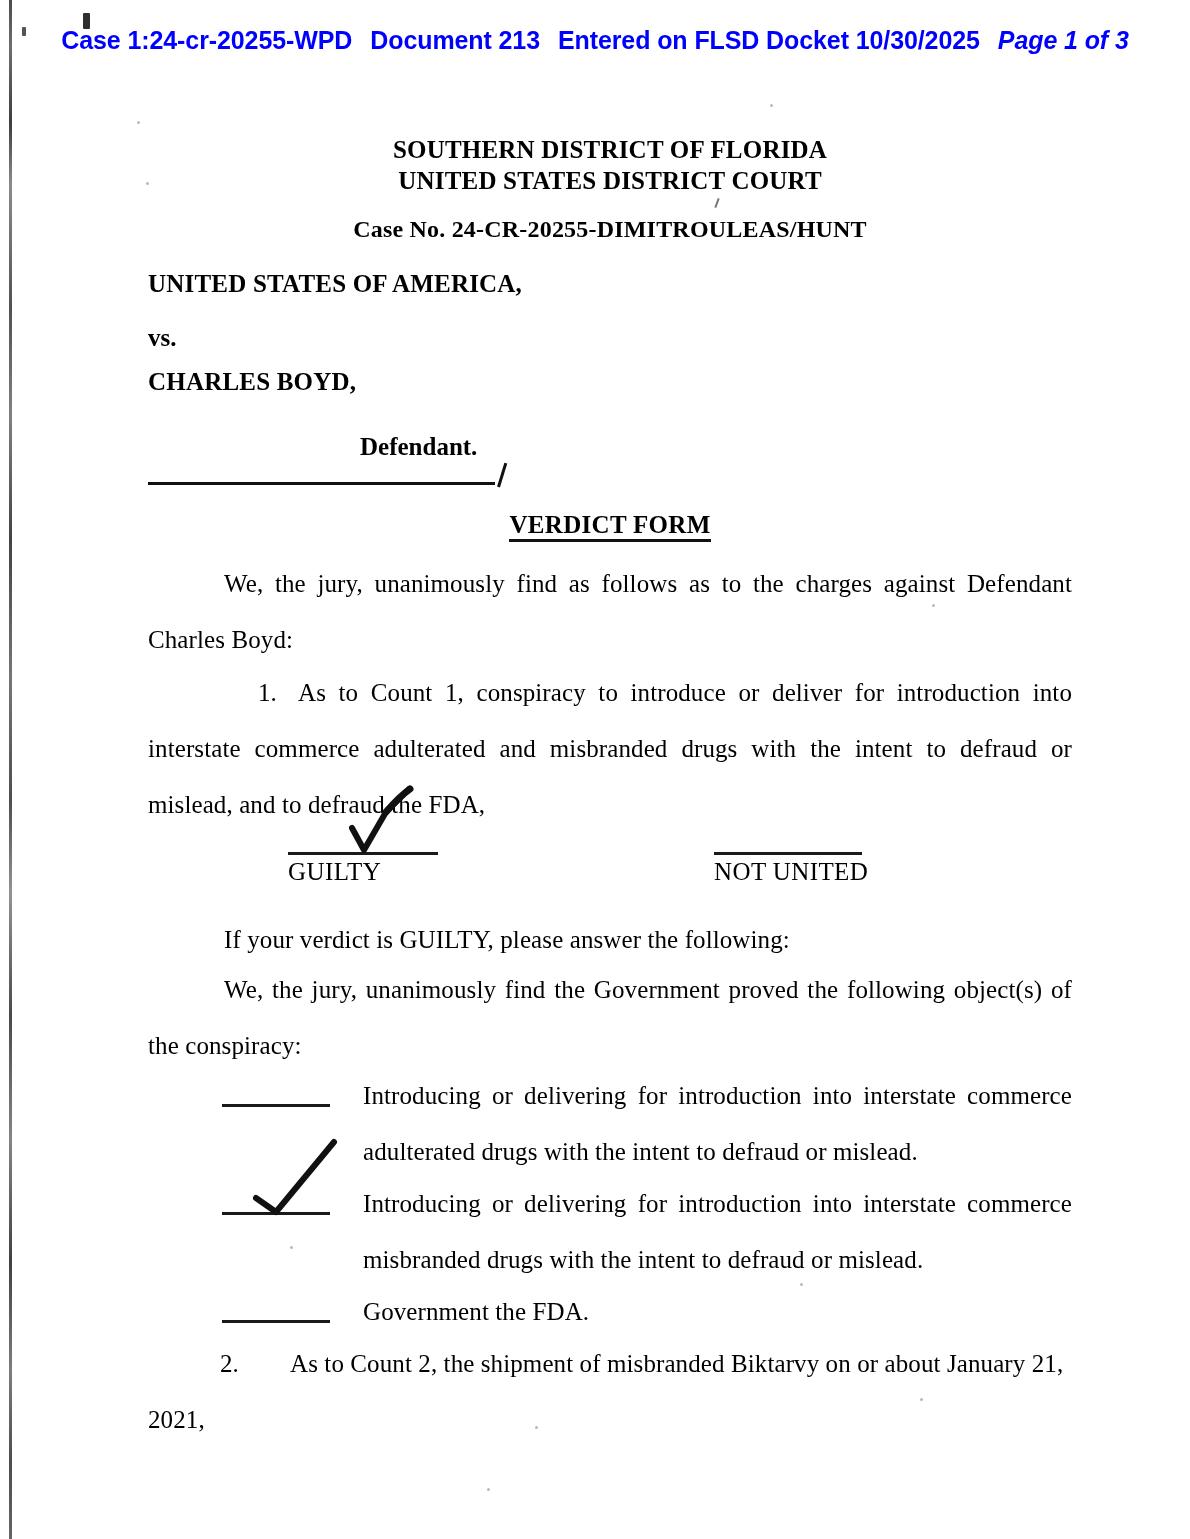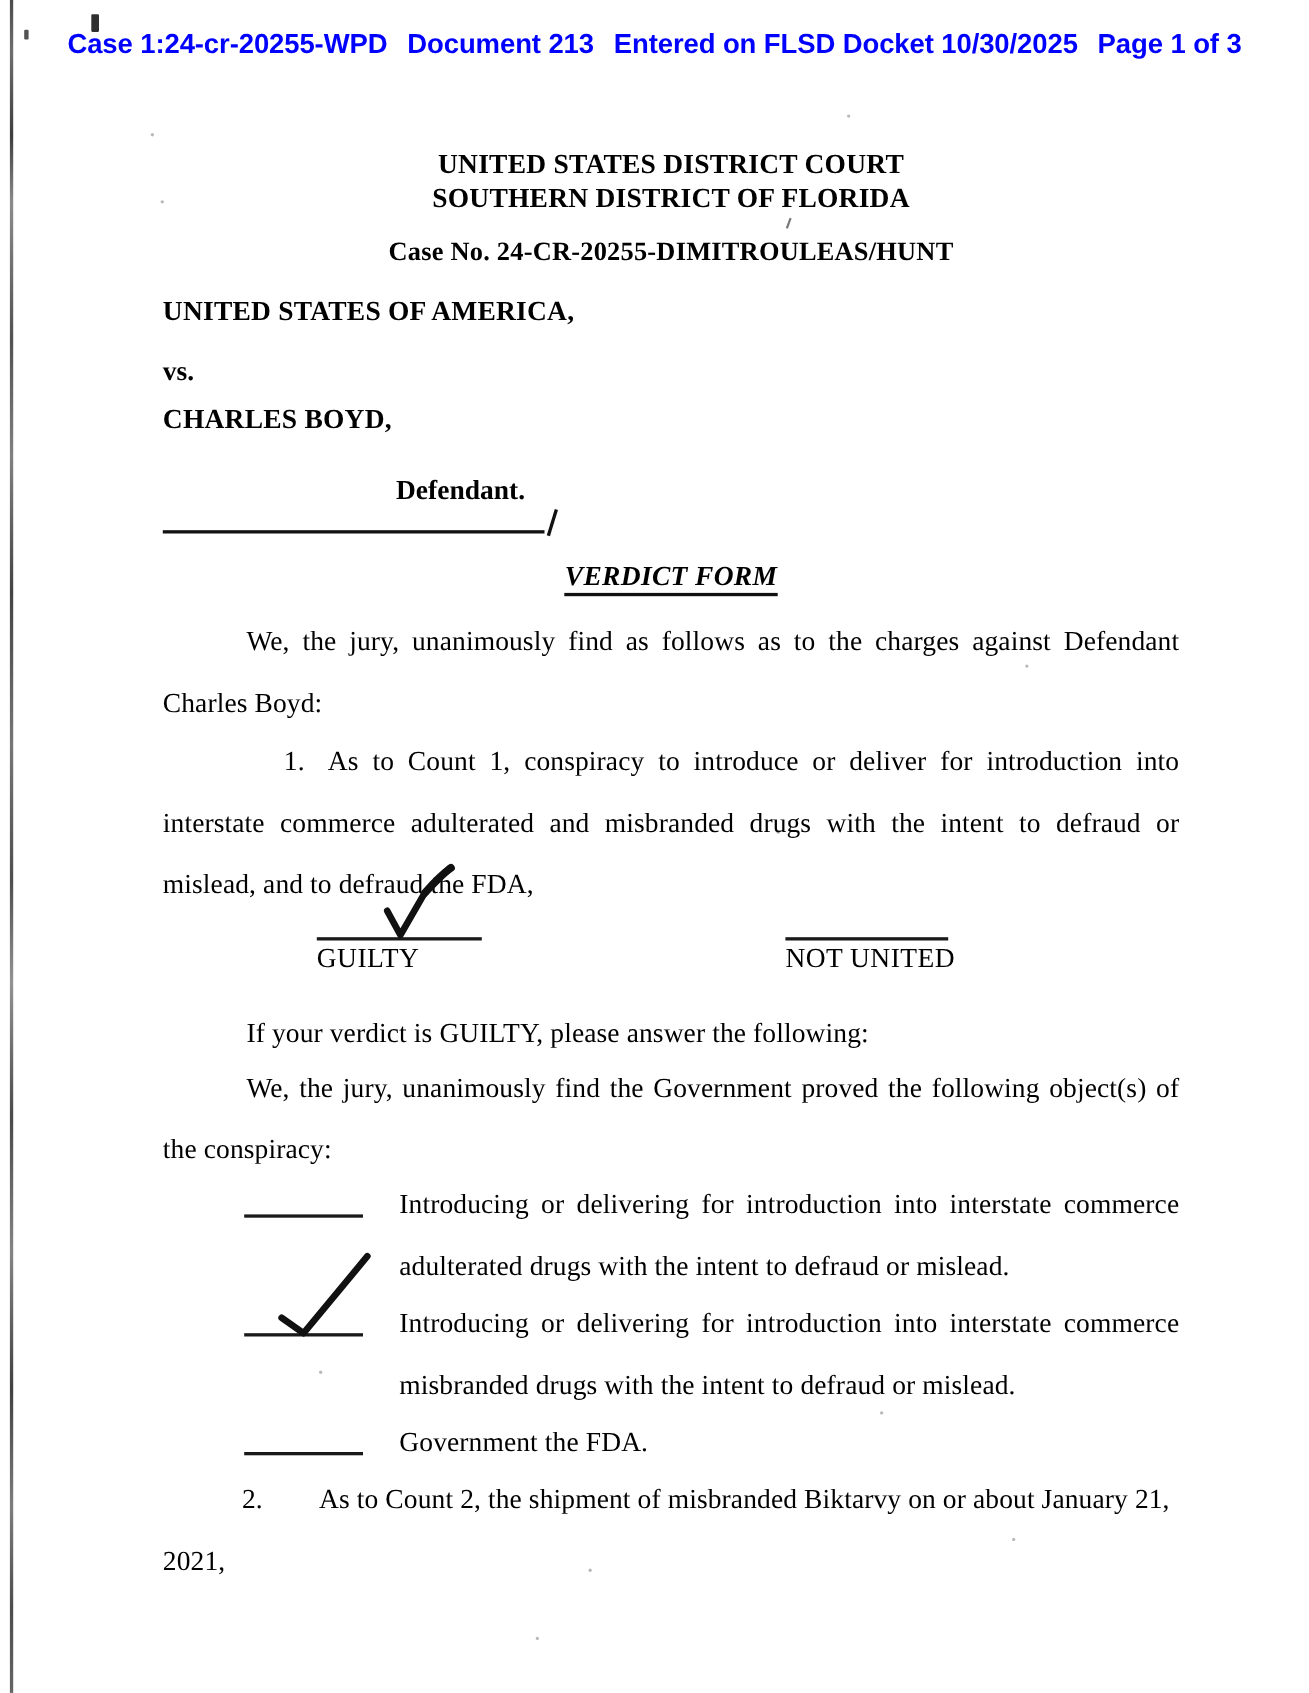--- a/index.html
+++ b/index.html
@@ -57,21 +57,21 @@
     width: 1190px;
     text-align: center;
     color: #0000ff;
     font-family: "Liberation Sans", "DejaVu Sans", sans-serif;
     font-size: 25px;
     font-weight: 700;
     letter-spacing: -0.1px;
     white-space: nowrap;
   }
   .docket-header .seg { margin-right: 18px; }
-  .docket-header .seg:last-child { margin-right: 0; }
+  .docket-header .seg:last-child { margin-right: 0; font-style: italic; }
 
   
   .sheet {
     position: absolute;
     left: 148px;
     top: 0;
     width: 924px;
   }
 
   .court-title {
@@ -153,21 +153,20 @@
     left: 0; top: 511px;
     width: 924px;
     text-align: center;
     font-size: 25px;
     font-weight: 700;
     letter-spacing: .3px;
   }
   .verdict-title span {
     border-bottom: 3px solid #111;
     padding-bottom: 1px;
-    font-style: italic;
   }
 
   
   .para {
     position: absolute;
     font-size: 25px;
     line-height: 56px;
     text-align: justify;
     text-justify: inter-word;
     letter-spacing: .1px;
@@ -217,22 +216,22 @@
   <div class="dust" style="left:535px;  top:1426px;"></div>
   <div class="dust" style="left:487px;  top:1488px;"></div>
 
   <div class="docket-header">
     <span class="seg">Case 1:24-cr-20255-WPD</span><span class="seg">Document 213</span><span class="seg">Entered on FLSD Docket 10/30/2025</span><span class="seg">Page 1 of 3</span>
   </div>
 
   <div class="sheet">
 
     <div class="court-title">
+      <div>SOUTHERN DISTRICT OF FLORIDA</div>
       <div>UNITED STATES DISTRICT COURT</div>
-      <div>SOUTHERN DISTRICT OF FLORIDA</div>
     </div>
 
     <div class="tick-mark"></div>
 
     <div class="case-no">Case No. 24-CR-20255-DIMITROULEAS/HUNT</div>
 
     <div class="party-usa">UNITED STATES OF AMERICA,</div>
     <div class="party-vs">vs.</div>
     <div class="party-def">CHARLES BOYD,</div>
     <div class="defendant-label">Defendant.</div>

